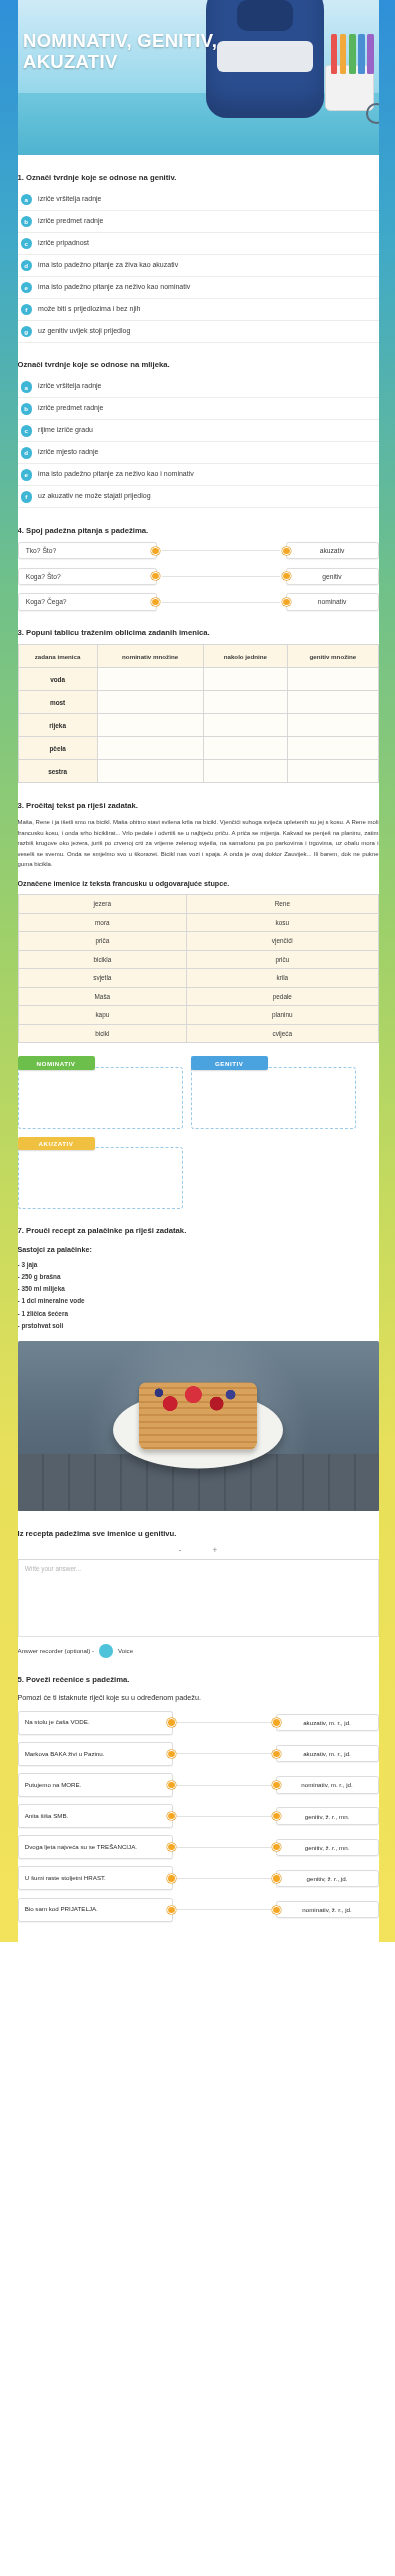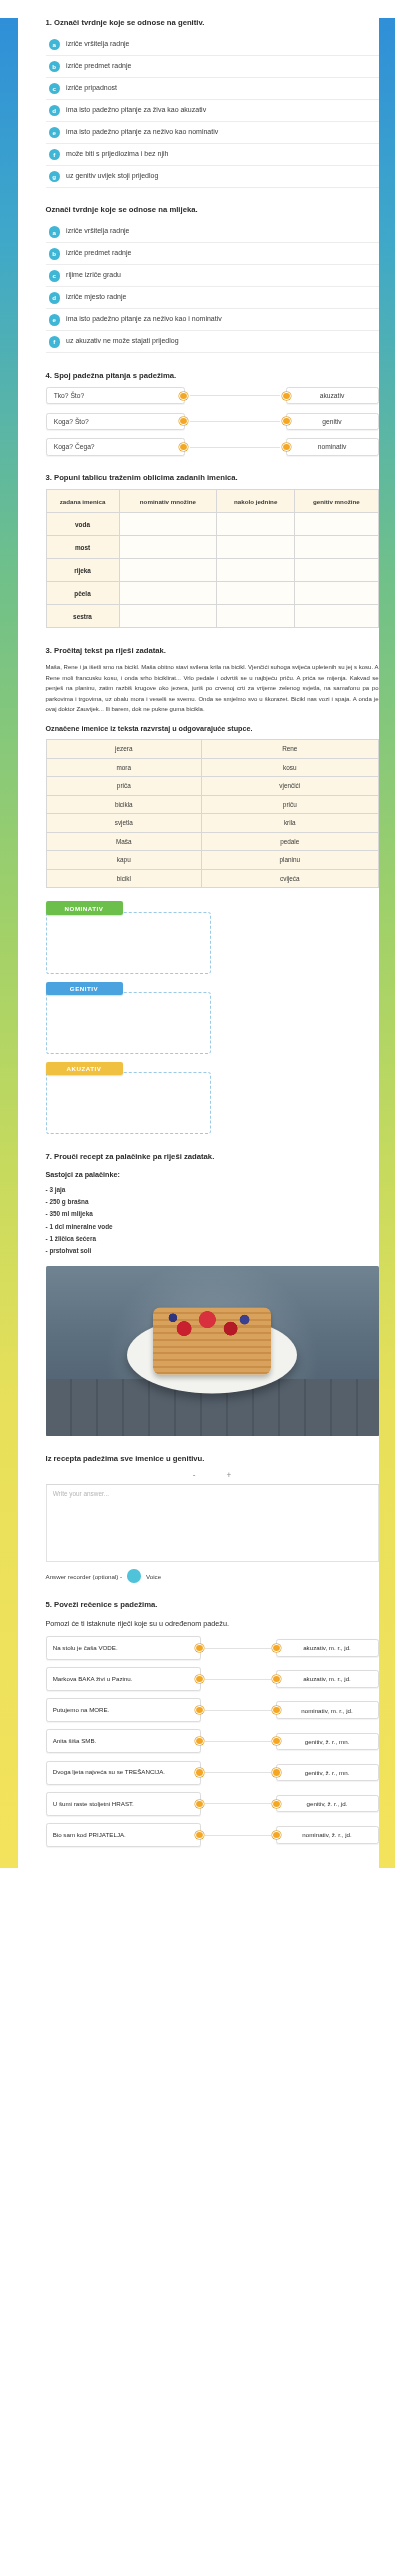--- a/index.html
+++ b/index.html
@@ -20,21 +20,21 @@
   .edge {
     position: absolute;
     top: 0; bottom: 0;
     width: 17.5px;
     background: linear-gradient(180deg,#2f8fd8 0%, #3fa8c9 12%, #6fc08a 30%, #9ed06a 48%, #c6da5e 62%, #e8e05a 75%, #f3e25c 100%);
     z-index: 5;
   }
   .edge.left { left: 0; }
   .edge.right { right: 0; }
 
-  .content { margin: 0 17.5px; padding-left: 28px; }
+  .content { margin: 0 17.5px; }
 
   
   .header {
     position: relative;
     height: 155px;
     overflow: hidden;
     background: linear-gradient(180deg,#bfe4f4 0%, #8fd3e8 40%, #63c3dd 100%);
   }
   .hdr-sky { position:absolute; inset:0; background:linear-gradient(180deg,#cfeaf7 0%, #9bd9ec 55%, #64c6e0 100%); }
   .hdr-table {
@@ -223,20 +223,35 @@
   }
   .final-right .dot { position:absolute; left:-4.1px; top:50%; margin-top:-4.1px;}
 </style>
 </head>
 <body>
 
 <div class="page">
   <div class="edge left"></div>
   <div class="edge right"></div>
 
+  <div class="header">
+    <div class="hdr-sky"></div>
+    <div class="hdr-table"></div>
+    <div class="hdr-backpack"></div>
+    <div class="hdr-pencils">
+      <div class="pencil p1"></div>
+      <div class="pencil p2"></div>
+      <div class="pencil p3"></div>
+      <div class="pencil p4"></div>
+      <div class="pencil p5"></div>
+    </div>
+    <div class="hdr-scissors"></div>
+    <div class="hdr-title" style="white-space:pre-line">NOMINATIV, GENITIV,
+AKUZATIV</div>
+  </div>
 
   <div class="content">
 
     <div class="prompt">1. Označi tvrdnje koje se odnose na genitiv.</div>
     <div class="qlist">
       <div class="qrow">
           <span class="bullet">a</span>
           <span class="txt">izriče vršitelja radnje</span>
         </div>
       <div class="qrow">
@@ -368,21 +383,21 @@
         <td class="blank"></td>
         <td class="blank"></td>
         <td class="blank"></td>
       </tr>
     </tbody>
       </table>
 
     <div class="prompt">3. Pročitaj tekst pa riješi zadatak.</div>
     <div class="reading">Maša, Rene i ja išetli smo na bicikl. Maša obitno stavi svilena krila na bicikl. Vjenčići suhoga svijeća upletenih su jej s kosu. A Rene moli francusku kosu, i onda srho biciklirat... Vrlo pedale i odvrtiš se u najbjeću priču. A prića se mijenja. Kakvad se penješ na planinu, zatim razbiš krugove oko jezera, juriš po crvenoj crti za vrijeme zelenog svjetla, na samafonu pa po parkovima i trgovima, uz obalu mora i veselš se svemu. Onda se smjelmo svo u škorazet. Bicikl nas vozi i spaja. A onda je ovaj doktor Zauvijek... Ili barem, dok ne pukne guma bicikla.</div>
 
-    <div class="sub">Označene imenice iz teksta razvrstaj u odgovarajuće stupce.</div>
+    <div class="sub">Označene imenice iz teksta francusku u odgovarajuće stupce.</div>
     <table class="words">
       <tbody>
           <tr>
         <td>jezera</td>
         <td>Rene</td>
       </tr>
       <tr>
         <td>mora</td>
         <td>kosu</td>
       </tr>

